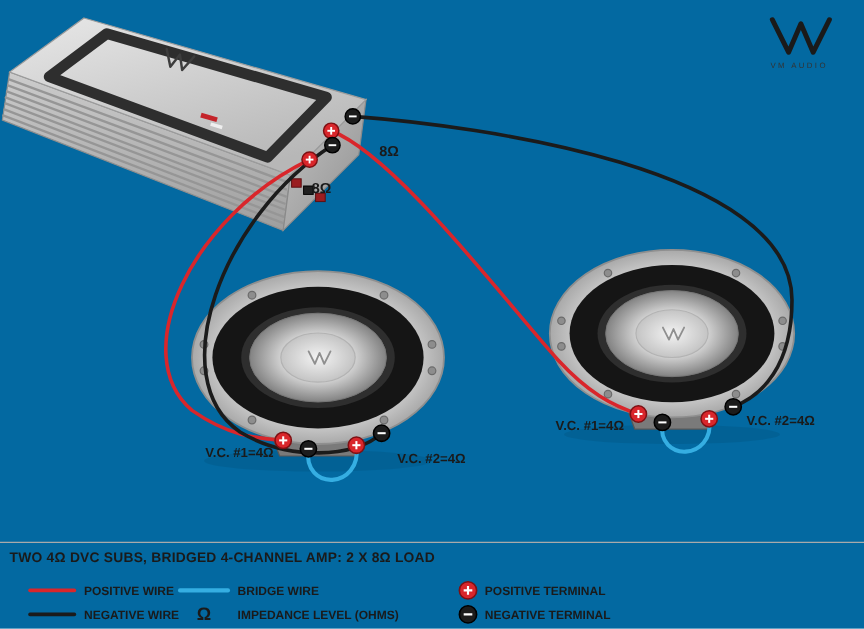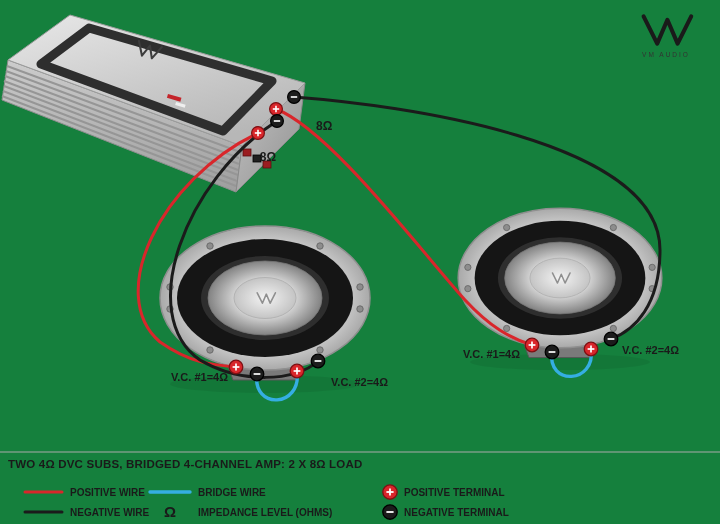--- a/index.html
+++ b/index.html
@@ -1,16 +1,16 @@
 <!DOCTYPE html>
 <html><head>
 <meta charset="utf-8">
 <style>
   html,body { margin:0; padding:0; background:#ffffff; }
-  .stage { position:relative; width:720px; height:524px; background:#15803d; overflow:hidden; }
+  .stage { position:relative; width:720px; height:524px; background:#0369a1; overflow:hidden; }
   svg { display:block; }
   text { font-family:"Liberation Sans", sans-serif; font-weight:700; fill:#1a1a1a; }
   .lbl    { font-size:11px; }
   .ohm    { font-size:12px; }
   .ttl    { font-size:11.5px; letter-spacing:0.2px; }
   .leg    { font-size:10px; }
   .ohmbig { font-size:15px; }
   .brandsub { font-size:6.5px; letter-spacing:2px; font-weight:400; fill:#333; }
   .wire { fill:none; stroke-width:3; stroke-linecap:round; }
   .wpos { stroke:#d9262b; }

